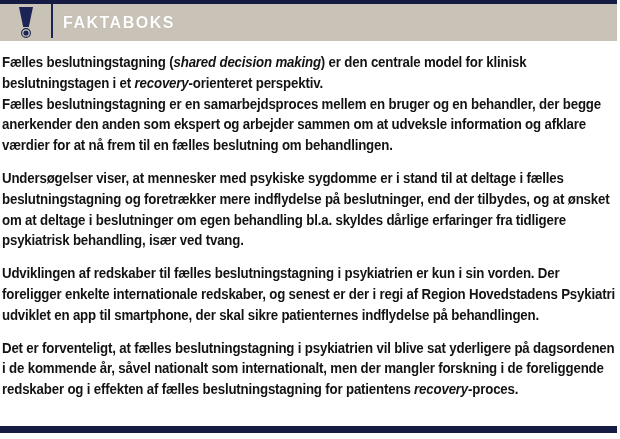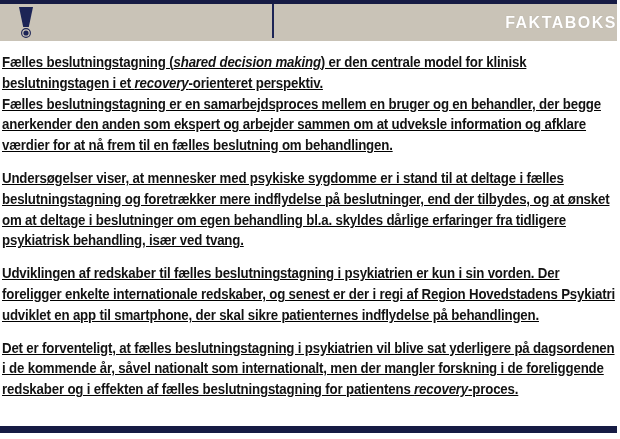--- a/index.html
+++ b/index.html
@@ -28,21 +28,20 @@
     width: 100%;
     height: 41px;
     background: #c9c3b7;
     border-top: 4px solid #161b44;
     box-sizing: border-box;
   }
   .header-inner {
     display: flex;
     align-items: center;
     height: 100%;
-    justify-content: space-between;
   }
   .excl-icon {
     width: 22px;
     height: 31px;
     margin-left: 15px;
     flex: 0 0 auto;
   }
   .header-divider {
     width: 2px;
     height: 34px;
@@ -58,21 +57,20 @@
     letter-spacing: 1.5px;
     margin-left: 10px;
     text-shadow: 0 0 1px rgba(120,115,105,0.4);
   }
   
   .body-area {
     position: absolute;
     left: 2px;
     top: 52px;
     width: 614px;
-    text-decoration: underline;
   }
   .body-text {
     width: 694px;
     transform: scaleX(0.885);
     transform-origin: top left;
     font-size: 15px;
     line-height: 20.8px;
     font-weight: bold;
     color: #131313;
     letter-spacing: -0.2px;

